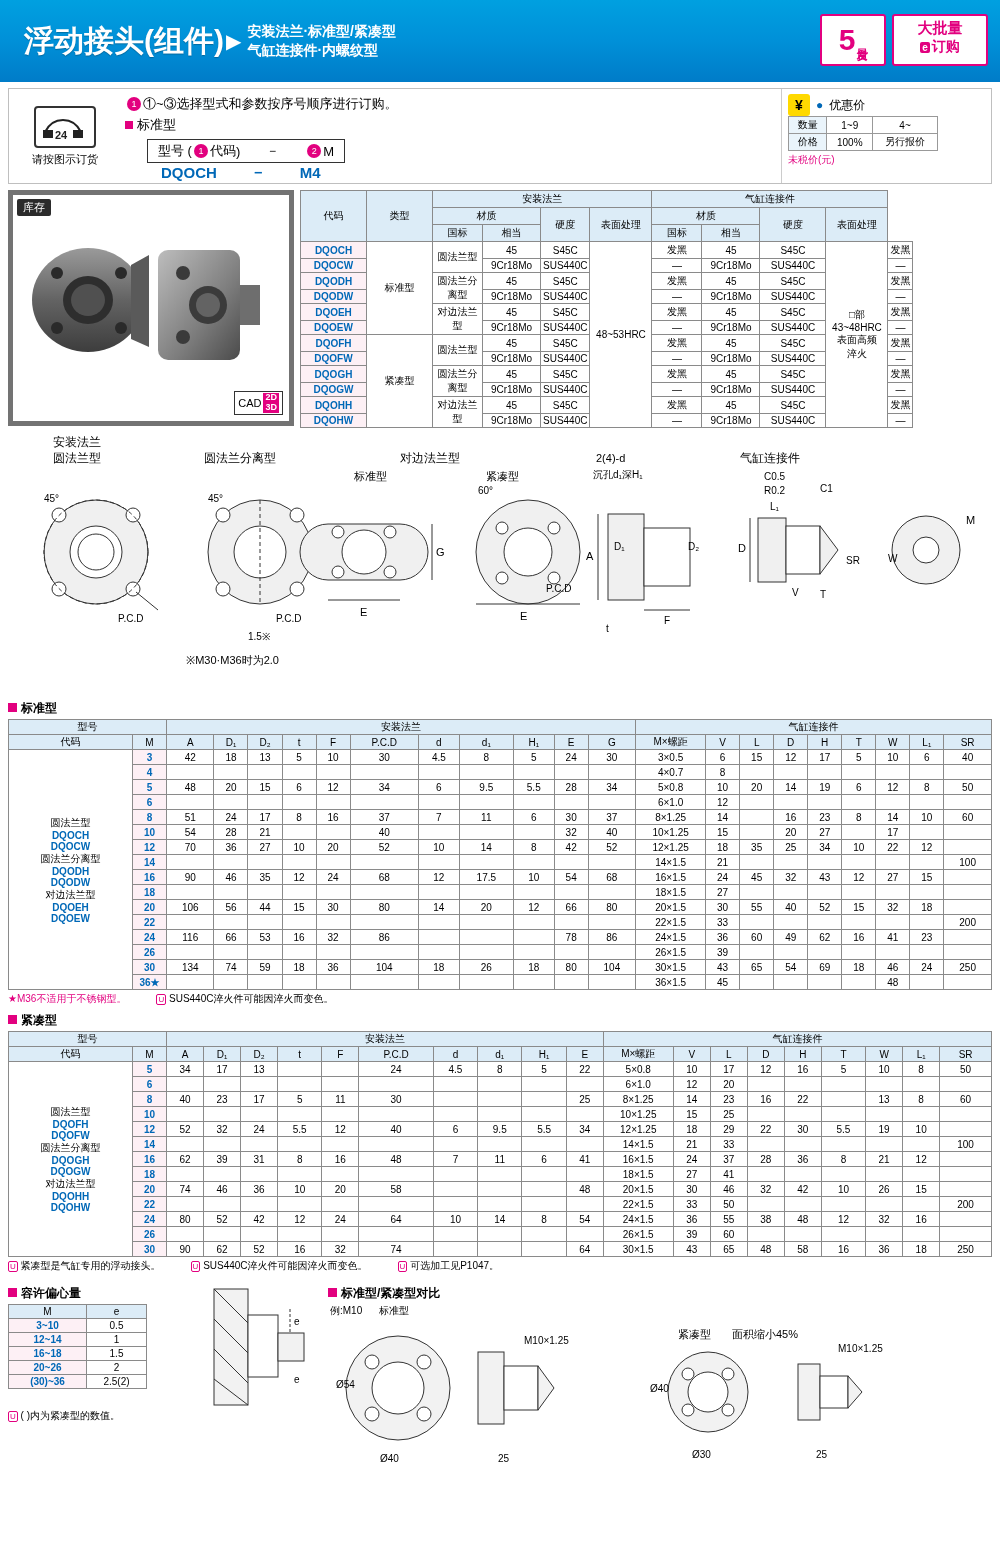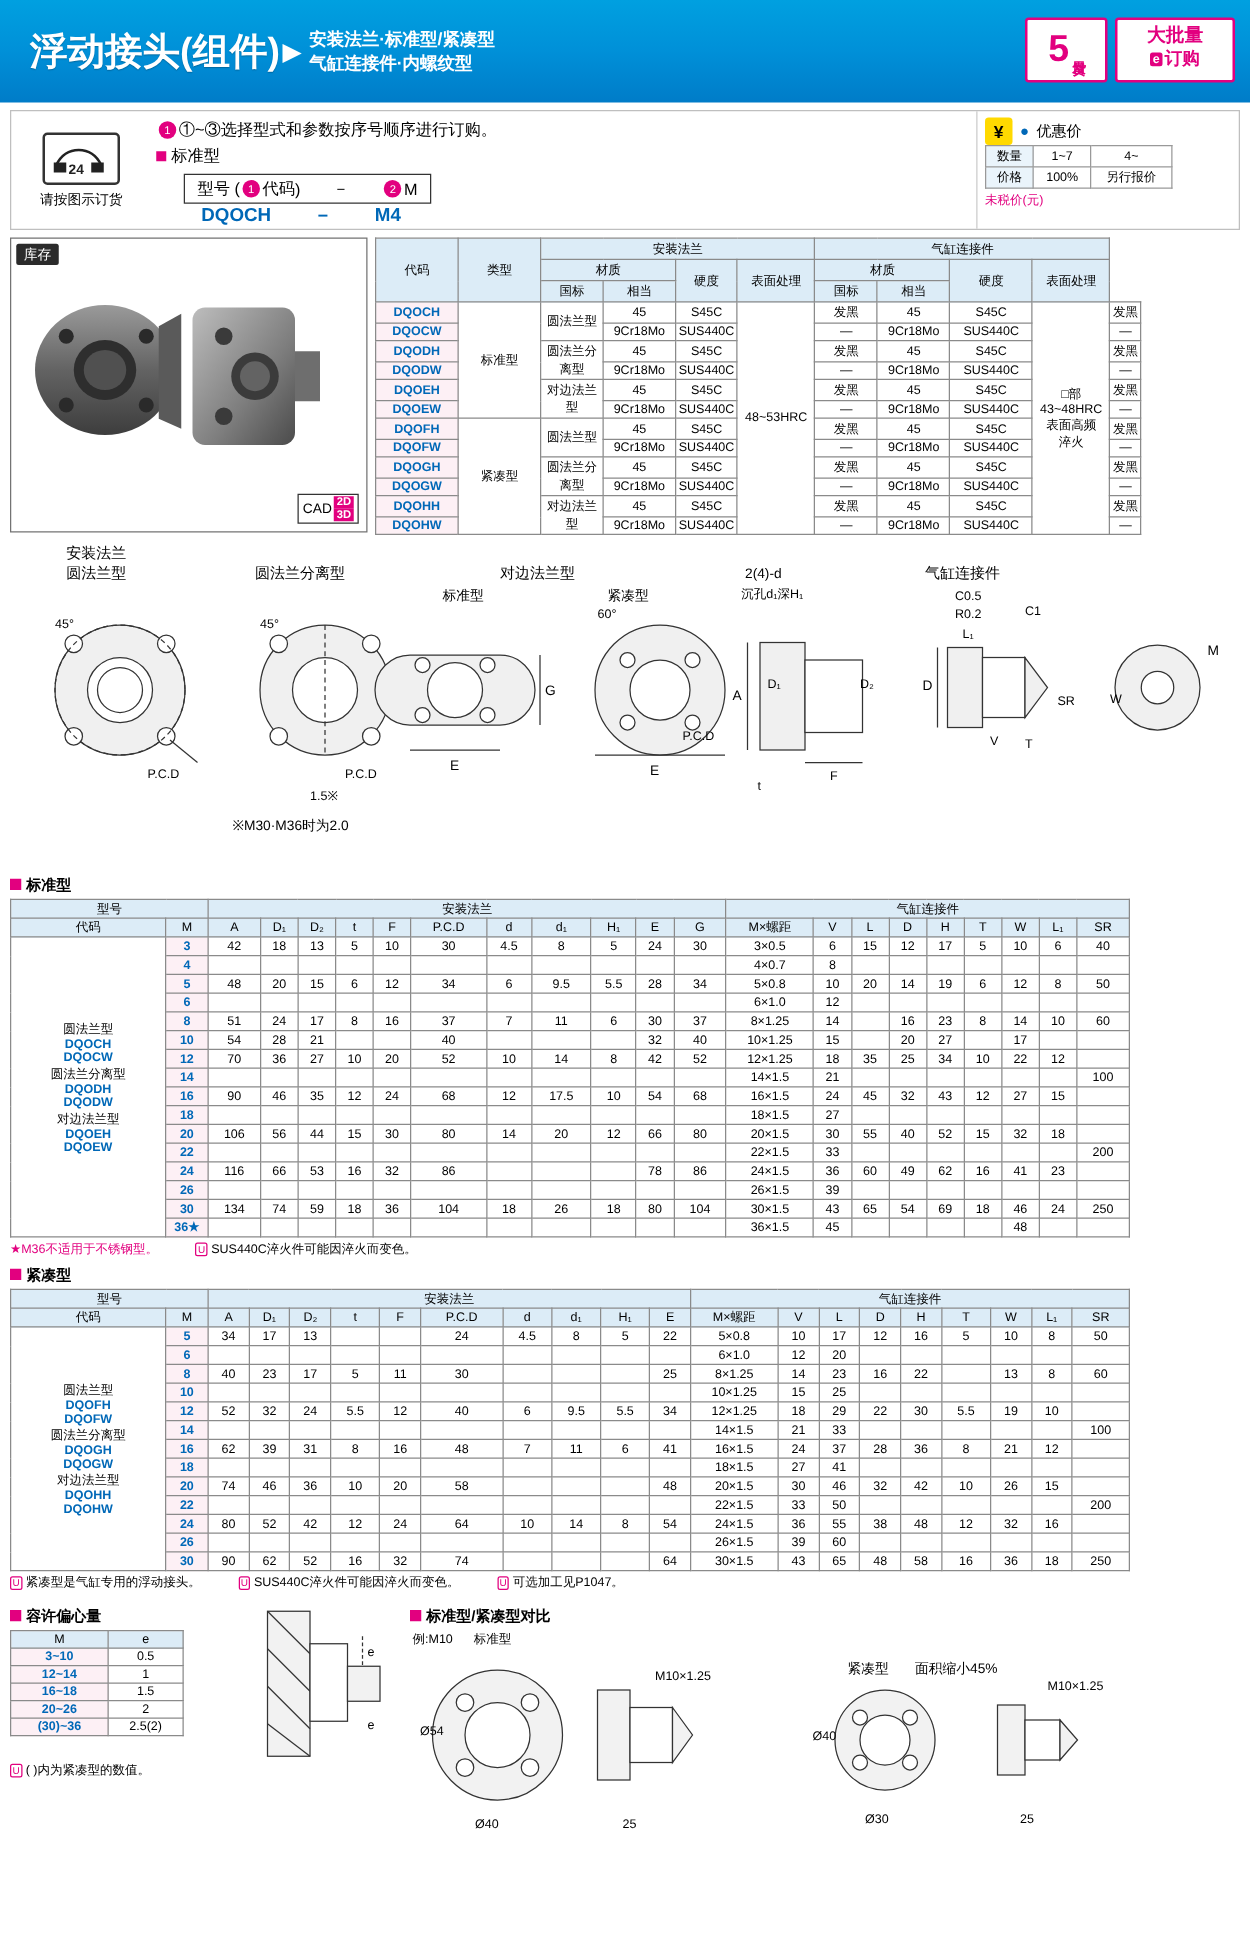--- a/index.html
+++ b/index.html
@@ -96,21 +96,21 @@
     width:22px;height:22px;background:#ffd900;border-radius:3px;font-weight:bold;font-size:14px;
   }
   .price-tbl { border-collapse: collapse; width: 150px; font-size:10px;}
   .price-tbl td { border:1px solid #999; padding:1px 4px; text-align:center;}
   .price-tbl td.h { background:#eaf4fb; }
   .tax-note { color:#e2007f; font-size:10px; margin-top:2px;}
 
   
   .block2 { display:flex; margin: 6px 8px 0 8px; }
   .photo-box {
-    width: 286px; border:1px solid #737373; position:relative; background:#fff;
+    width: 286px; border:5px solid #737373; position:relative; background:#fff;
     height: 236px;
   }
   .stock-tag {
     position:absolute; left:4px; top:4px; background:#2b2b2b;color:#fff;
     font-size:11px; padding:1px 6px; border-radius:2px;
   }
   .cad-tag{
     position:absolute; right:6px; bottom:6px; border:1px solid #333;
     font-size:11px; padding:1px 3px; display:flex; align-items:center; gap:2px;
     background:#fff;
@@ -122,21 +122,21 @@
   .type-tbl th { background:#dcecf7; font-weight:normal; }
   .code-cell { color:#0068b7; font-weight:bold; background:#fdf0f5;}
 
   
   .diagrams { margin: 4px 8px 0 8px; border:0px; position:relative; height: 262px;}
   svg text { font-family:"Liberation Sans", sans-serif; }
 
   
   .sec-title { margin: 6px 0 2px 8px; font-size: 12px; font-weight:bold; }
   .sec-title .sq { width:9px;height:9px; }
-  .spec { border-collapse: collapse; width: 896px; margin: 0 8px; font-size:10px; }
+  .spec { border-collapse: collapse; width: 984px; margin: 0 8px; font-size:10px; }
   .spec th, .spec td { border:1px solid #8a8a8a; text-align:center; padding:0px 1px; height:15px;}
   .spec th { background:#dcecf7; font-weight:normal; }
   .spec td.mcol { background:#fdf0f5; color:#0068b7; font-weight:bold; }
   .spec .leftname { text-align:center; font-size:10px; }
   .blue { color:#0068b7; font-weight:bold;}
   .notes { margin: 2px 8px; font-size:10px; display:flex; gap: 30px;}
   .star { color:#e2007f; }
   .ubox{display:inline-block;border:1px solid #e2007f;color:#e2007f;font-size:8px;padding:0 1px;border-radius:2px;}
 
   
@@ -213,21 +213,21 @@
     <div class="order-price">
       <div style="display:flex;align-items:center;gap:6px;">
         <span class="yen">¥</span>
         <span style="color:#0068b7;font-size:12px;">●</span>
         <span style="font-size:12px;">优惠价</span>
       </div>
       <table class="price-tbl">
         <tbody>
             <tr>
           <td class="h">数量</td>
-          <td>1~7</td>
+          <td>1~9</td>
           <td>4~</td>
         </tr>
         <tr>
           <td class="h">价格</td>
           <td>100%</td>
           <td>另行报价</td>
         </tr>
       </tbody>
         </table>
       <div class="tax-note">未税价(元)</div>

